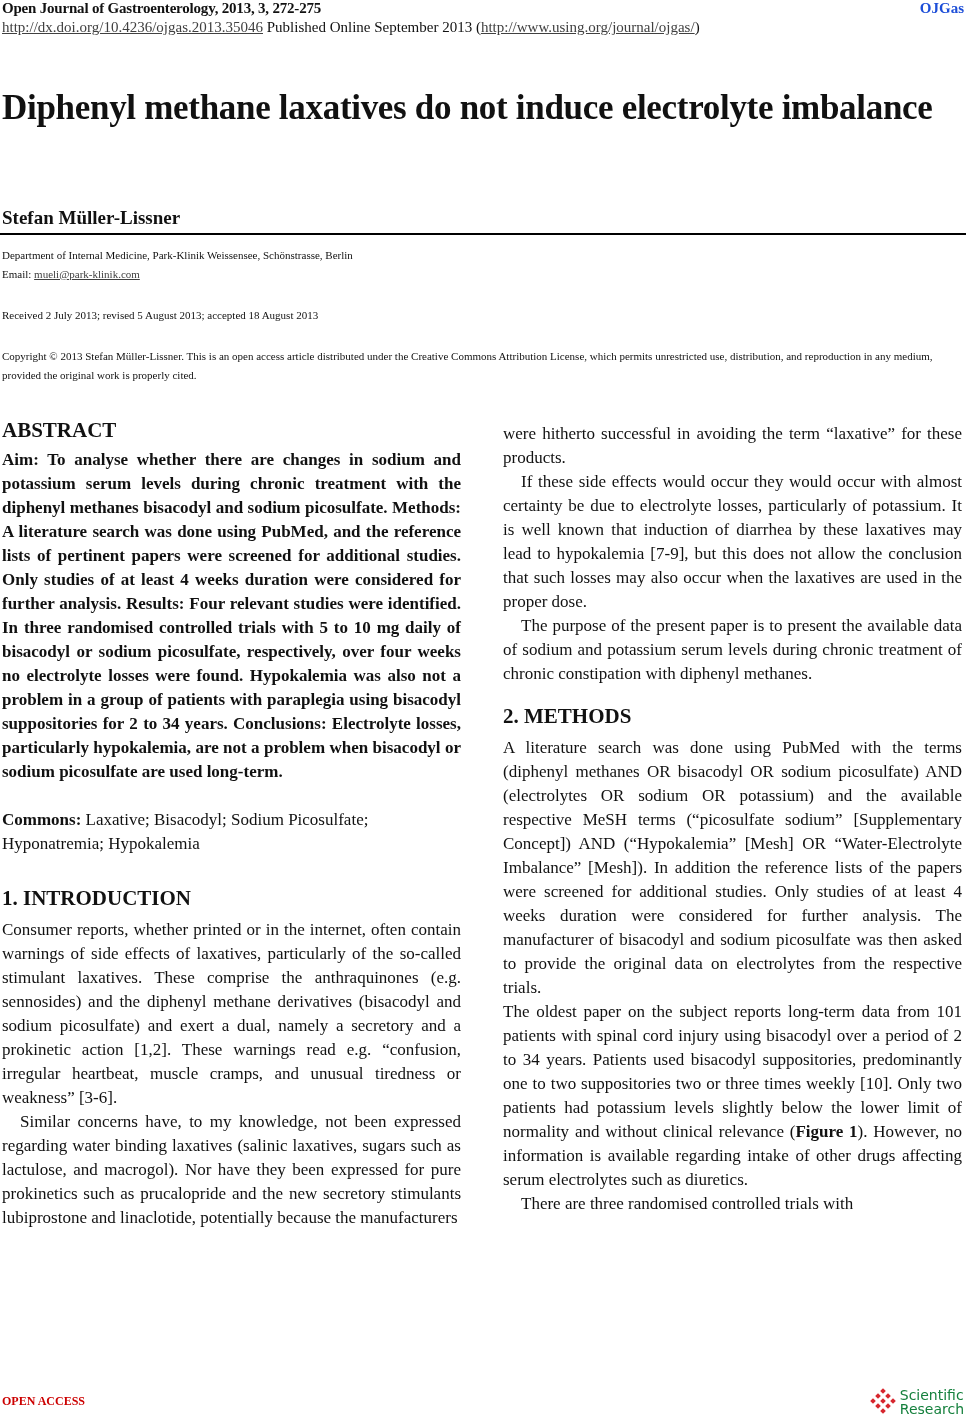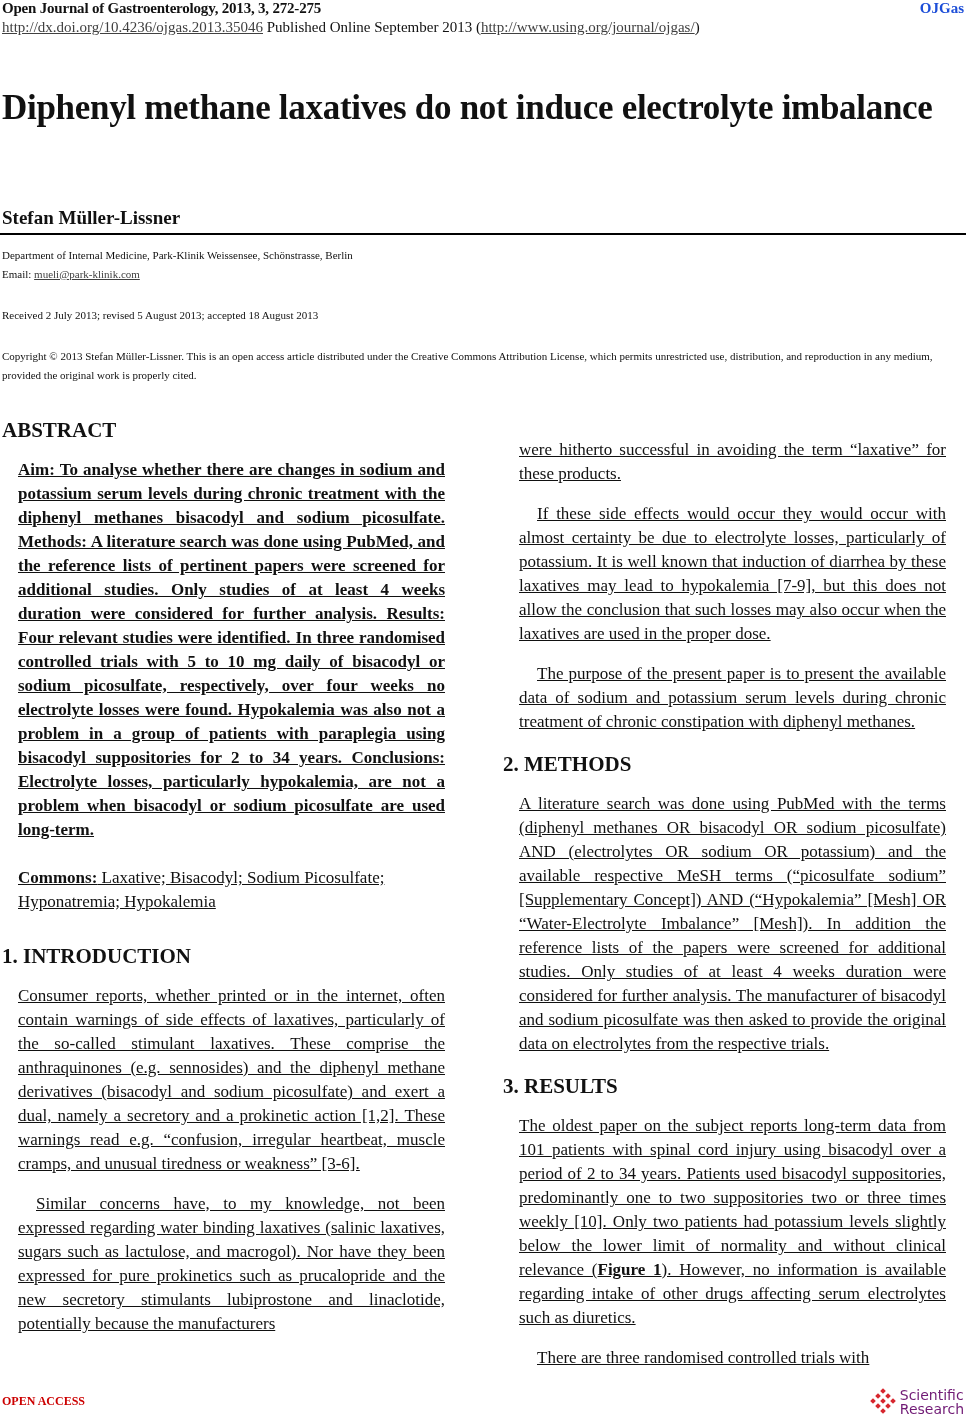--- a/index.html
+++ b/index.html
@@ -15,25 +15,25 @@
   .rule { left: 0; top: 233px; width: 966px; height: 2px; background: #000; }
   .small { font-size: 11px; line-height: 19px; }
   .affil { left: 2px; top: 246px; }
   .received { left: 2px; top: 306px; }
   .copyright { left: 2px; top: 347px; width: 966px; }
   .col { width: 459px; font-size: 17px; line-height: 24px; text-align: justify; }
   .colL { left: 2px; }
   .colR { left: 503px; }
   .sec-head { font-size: 21px; font-weight: bold; }
   .abstract-body { font-weight: bold; }
-  p { margin: 16px; text-decoration: underline; }
+  p { margin: 0; }
   .indent { text-indent: 18px; }
   .footer-oa { left: 2px; top: 1394px; font-size: 12px; font-weight: bold; color: #cc0000; }
   .logo { right: 4px; top: 1388px; display: flex; align-items: center; gap: 3px; }
-  .logo-text { font-family: "DejaVu Sans", sans-serif; font-size: 14px; line-height: 14px; color: #701a75; }
+  .logo-text { font-family: "DejaVu Sans", sans-serif; font-size: 14px; line-height: 14px; color: #15803d; }
 </style>
 </head>
 <body>
 
 <div class="abs hdr-journal">Open Journal of Gastroenterology, 2013, 3, 272-275</div>
 <div class="abs hdr-code">OJGas</div>
 <div class="abs hdr-line2">
   <a>http://dx.doi.org/10.4236/ojgas.2013.35046</a><span> Published Online September 2013 (</span><a>http://www.using.org/journal/ojgas/</a><span>)</span>
 </div>
 
@@ -56,21 +56,20 @@
   <p>Consumer reports, whether printed or in the internet, often contain warnings of side effects of laxatives, particularly of the so-called stimulant laxatives. These comprise the anthraquinones (e.g. sennosides) and the diphenyl methane derivatives (bisacodyl and sodium picosulfate) and exert a dual, namely a secretory and a prokinetic action [1,2]. These warnings read e.g. “confusion, irregular heartbeat, muscle cramps, and unusual tiredness or weakness” [3-6].</p>
   <p class="indent">Similar concerns have, to my knowledge, not been expressed regarding water binding laxatives (salinic laxatives, sugars such as lactulose, and macrogol). Nor have they been expressed for pure prokinetics such as prucalopride and the new secretory stimulants lubiprostone and linaclotide, potentially because the manufacturers</p>
 </div>
 
 <div class="abs col colR" style="top:422px;">
   <p>were hitherto successful in avoiding the term “laxative” for these products.</p>
   <p class="indent">If these side effects would occur they would occur with almost certainty be due to electrolyte losses, particularly of potassium. It is well known that induction of diarrhea by these laxatives may lead to hypokalemia [7-9], but this does not allow the conclusion that such losses may also occur when the laxatives are used in the proper dose.</p>
   <p class="indent">The purpose of the present paper is to present the available data of sodium and potassium serum levels during chronic treatment of chronic constipation with diphenyl methanes.</p>
   <div class="sec-head" style="margin-top:18px; margin-bottom:8px;">2. METHODS</div>
   <p>A literature search was done using PubMed with the terms (diphenyl methanes OR bisacodyl OR sodium picosulfate) AND (electrolytes OR sodium OR potassium) and the available respective MeSH terms (“picosulfate sodium” [Supplementary Concept]) AND (“Hypokalemia” [Mesh] OR “Water-Electrolyte Imbalance” [Mesh]). In addition the reference lists of the papers were screened for additional studies. Only studies of at least 4 weeks duration were considered for further analysis. The manufacturer of bisacodyl and sodium picosulfate was then asked to provide the original data on electrolytes from the respective trials.</p>
-  <div class="sec-head" style="margin-top:18px; margin-bottom:8px;">3. RESULTS</div>
   <p><span>The oldest paper on the subject reports long-term data from 101 patients with spinal cord injury using bisacodyl over a period of 2 to 34 years. Patients used bisacodyl suppositories, predominantly one to two suppositories two or three times weekly [10]. Only two patients had potassium levels slightly below the lower limit of normality and without clinical relevance (</span><b>Figure 1</b><span>). However, no information is available regarding intake of other drugs affecting serum electrolytes such as diuretics.</span></p>
   <p class="indent">There are three randomised controlled trials with</p>
 </div>
 
 <div class="abs footer-oa">OPEN ACCESS</div>
 <div class="abs logo">
   <svg width="28" height="28" viewBox="0 0 28 28">
     <g fill="#d7262e">
       <rect x="12" y="1" width="4" height="4" transform="rotate(45 14 3)"></rect>
       <rect x="7" y="6" width="4" height="4" transform="rotate(45 9 8)"></rect>

